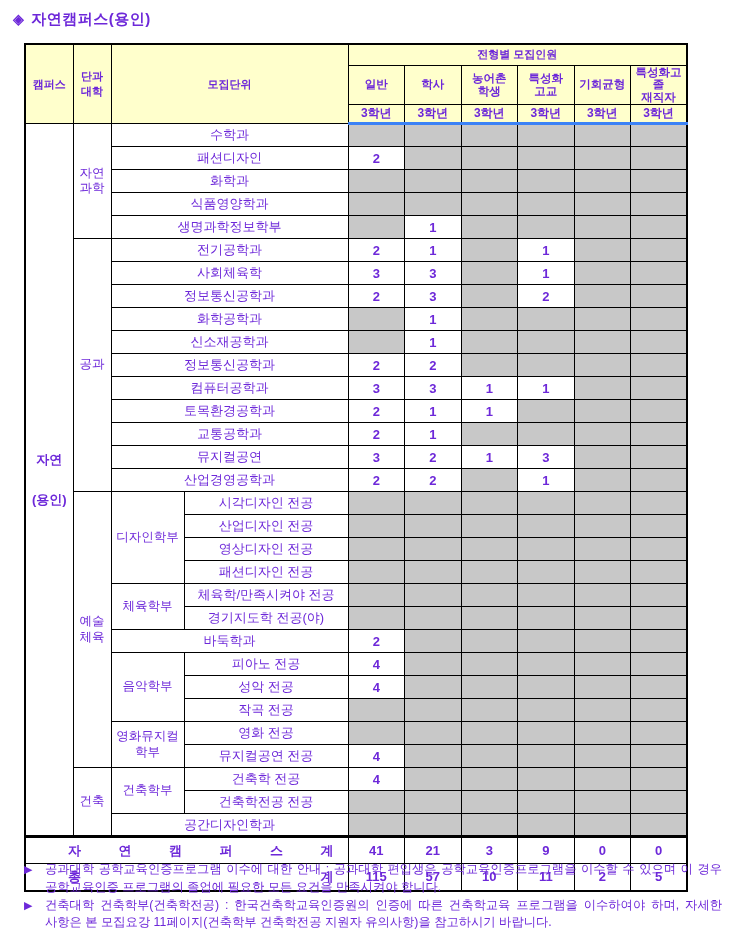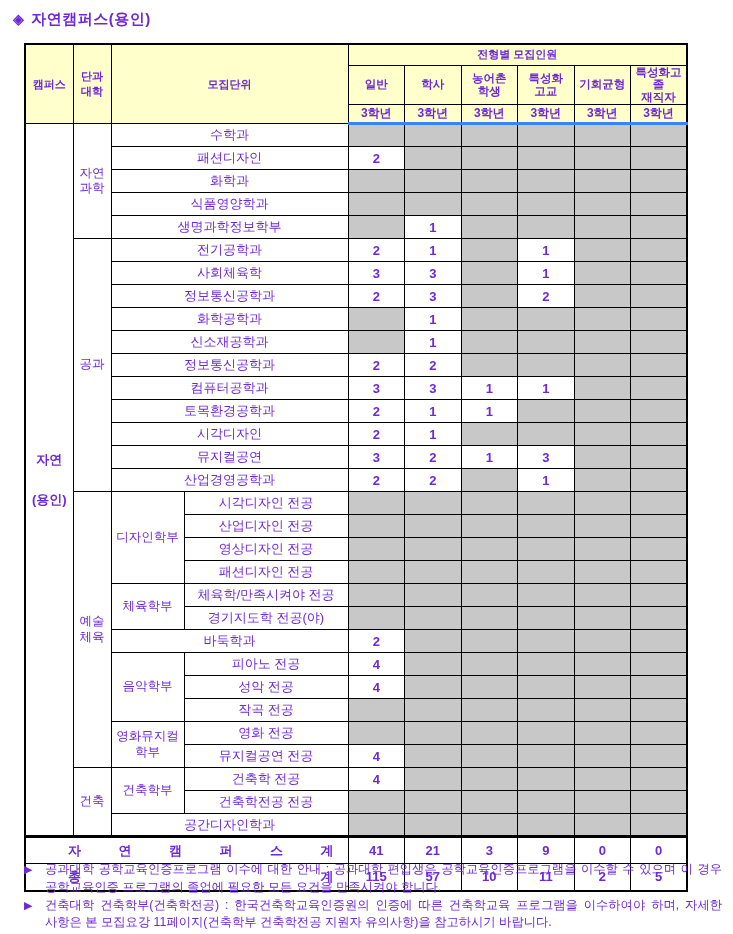--- a/index.html
+++ b/index.html
@@ -275,21 +275,21 @@
         <tr>
           <td class="name-cell" colspan="2">토목환경공학과</td>
           <td class="num-cell">2</td>
           <td class="num-cell">1</td>
           <td class="num-cell">1</td>
           <td class="num-cell gray"></td>
           <td class="num-cell gray"></td>
           <td class="num-cell gray"></td>
         </tr>
         <tr>
-          <td class="name-cell" colspan="2">시각디자인</td>
+          <td class="name-cell" colspan="2">교통공학과</td>
           <td class="num-cell">2</td>
           <td class="num-cell">1</td>
           <td class="num-cell gray"></td>
           <td class="num-cell gray"></td>
           <td class="num-cell gray"></td>
           <td class="num-cell gray"></td>
         </tr>
         <tr>
           <td class="name-cell" colspan="2">뮤지컬공연</td>
           <td class="num-cell">3</td>

